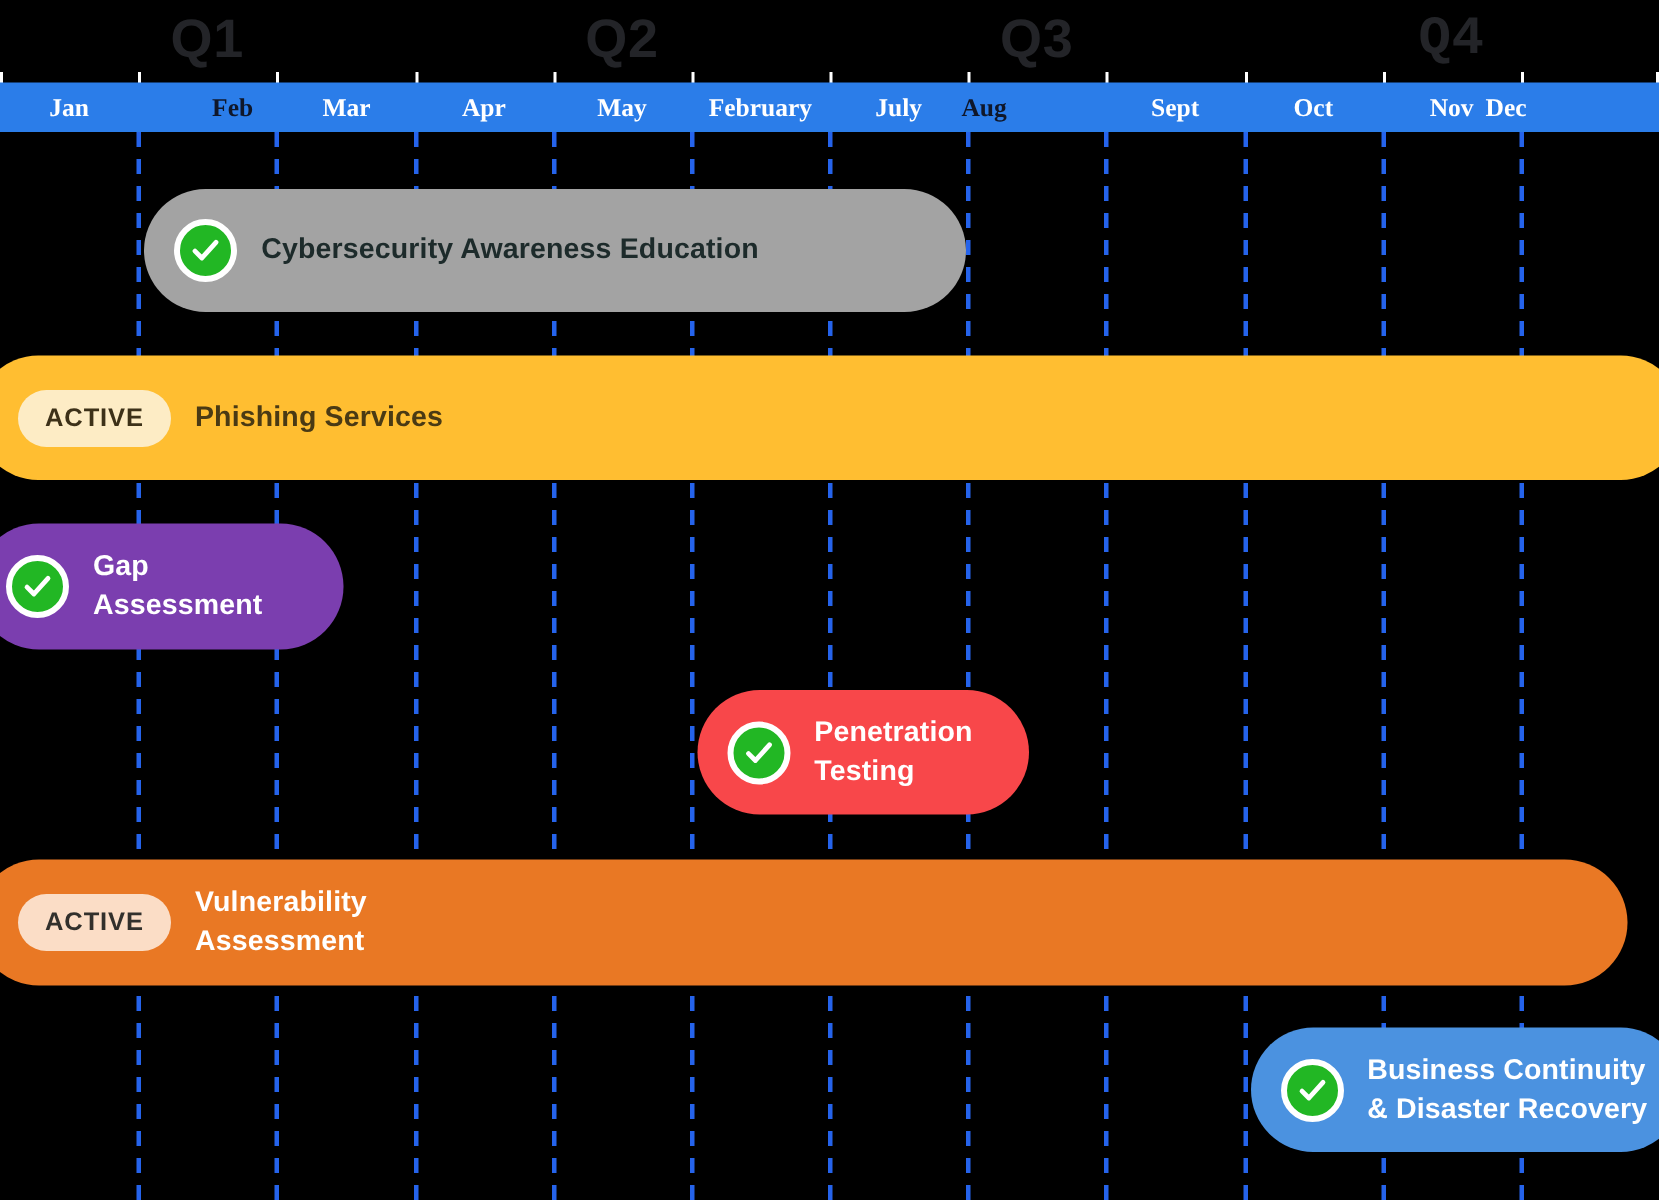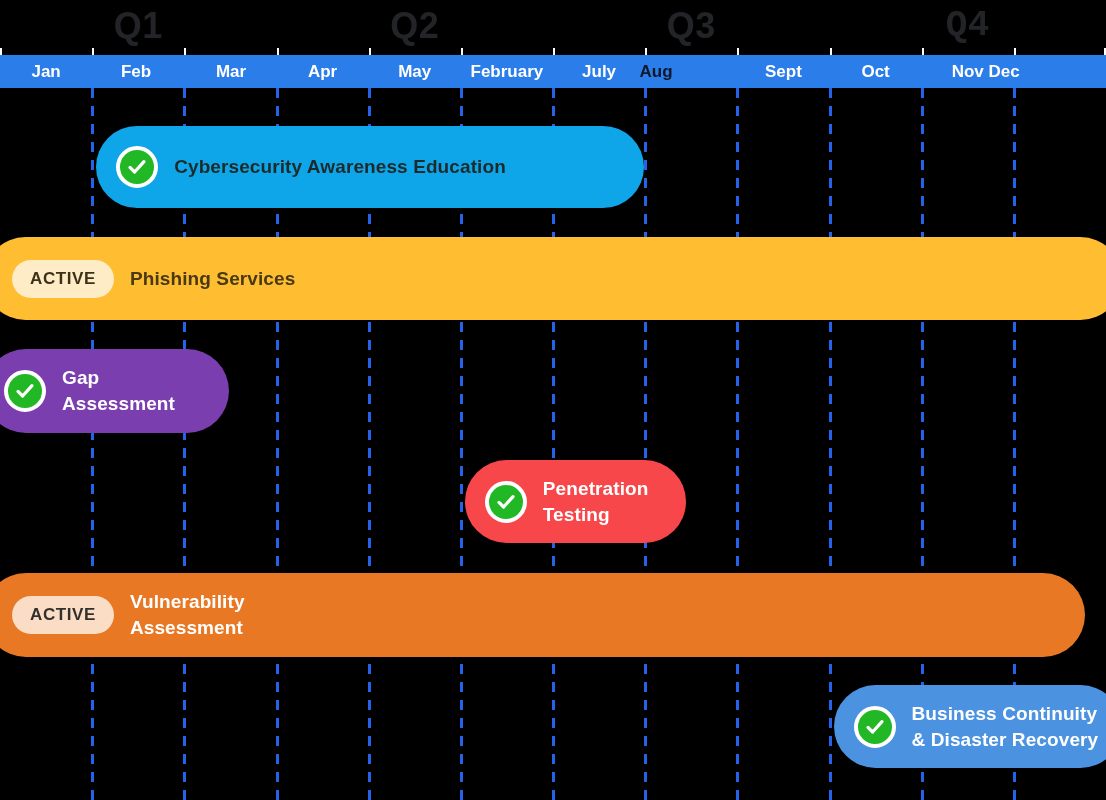--- a/index.html
+++ b/index.html
@@ -148,23 +148,23 @@
       <div class="month-tick" style="left: 460.833px; background: rgb(255, 255, 255);"></div>
       <div class="month-tick" style="left: 553px; background: rgb(255, 255, 255);"></div>
       <div class="month-tick" style="left: 645.167px; background: rgb(255, 255, 255);"></div>
       <div class="month-tick" style="left: 737.333px; background: rgb(255, 255, 255);"></div>
       <div class="month-tick" style="left: 829.5px; background: rgb(255, 255, 255);"></div>
       <div class="month-tick" style="left: 921.667px; background: rgb(255, 255, 255);"></div>
       <div class="month-tick" style="left: 1013.83px; background: rgb(255, 255, 255);"></div>
       <div class="month-tick" style="left: 1104px; background: rgb(255, 255, 255);"></div>
     </div>
 
-  <div id="month-band" style="background: rgb(43, 125, 233);">
+  <div id="month-band" style="background: rgb(43, 125, 233); font-family: Liberation Serif, serif;">
       <div class="month-cell" style="left: 0px; width: 92.1667px; color: rgb(255, 255, 255);">Jan</div>
-      <div class="month-cell" style="left: 90px; width: 92.1667px; color: #ffffff;">Feb</div>
+      <div class="month-cell" style="left: 109px; width: 92.1667px; color: #0f172a;">Feb</div>
       <div class="month-cell" style="left: 185px; width: 92.1667px; color: rgb(255, 255, 255);">Mar</div>
       <div class="month-cell" style="left: 276.5px; width: 92.1667px; color: rgb(255, 255, 255);">Apr</div>
       <div class="month-cell" style="left: 368.667px; width: 92.1667px; color: rgb(255, 255, 255);">May</div>
       <div class="month-cell" style="left: 460.833px; width: 92.1667px; color: rgb(255, 255, 255);">February</div>
       <div class="month-cell" style="left: 553px; width: 92.1667px; color: rgb(255, 255, 255);">July</div>
       <div class="month-cell" style="left: 610px; width: 92.1667px; color: #0f172a;">Aug</div>
       <div class="month-cell" style="left: 737.333px; width: 92.1667px; color: rgb(255, 255, 255);">Sept</div>
       <div class="month-cell" style="left: 829.5px; width: 92.1667px; color: rgb(255, 255, 255);">Oct</div>
       <div class="month-cell" style="left: 921.667px; width: 92.1667px; color: rgb(255, 255, 255);">Nov</div>
       <div class="month-cell" style="left: 958px; width: 92.1667px; color: rgb(255, 255, 255);">Dec</div>
@@ -178,21 +178,21 @@
       <div class="gridline" style="left: 459.833px;"></div>
       <div class="gridline" style="left: 552px;"></div>
       <div class="gridline" style="left: 644.167px;"></div>
       <div class="gridline" style="left: 736.333px;"></div>
       <div class="gridline" style="left: 828.5px;"></div>
       <div class="gridline" style="left: 920.667px;"></div>
       <div class="gridline" style="left: 1012.83px;"></div>
     </div>
 
   <div id="bars">
-      <div class="task-bar pad-left-icon" style="left: 96.1667px; width: 548px; top: 38px; height: 82px; background: #0ea5e9;">
+      <div class="task-bar pad-left-icon" style="left: 96.1667px; width: 548px; top: 38px; height: 82px; background: #a3a3a3;">
         <span class="check-icon">
           <svg width="24" height="24" viewBox="0 0 24 24" aria-hidden="true">
             <path d="M5 12.4 L9.6 17 L19 6.6" fill="none" stroke="#ffffff" stroke-width="3.2" stroke-linecap="round" stroke-linejoin="round"></path>
           </svg>
         </span>
         <span class="task-label" style="color: rgb(29, 43, 43);">Cybersecurity Awareness Education</span>
       </div>
       <div class="task-bar pad-left-badge" style="left: -16px; width: 1138px; top: 149px; height: 83px; background: rgb(255, 190, 49);">
         <span class="active-badge" style="background: rgb(253, 236, 197); color: rgb(61, 49, 24);">ACTIVE</span>
         <span class="task-label" style="color: rgb(74, 58, 20);">Phishing Services</span>

